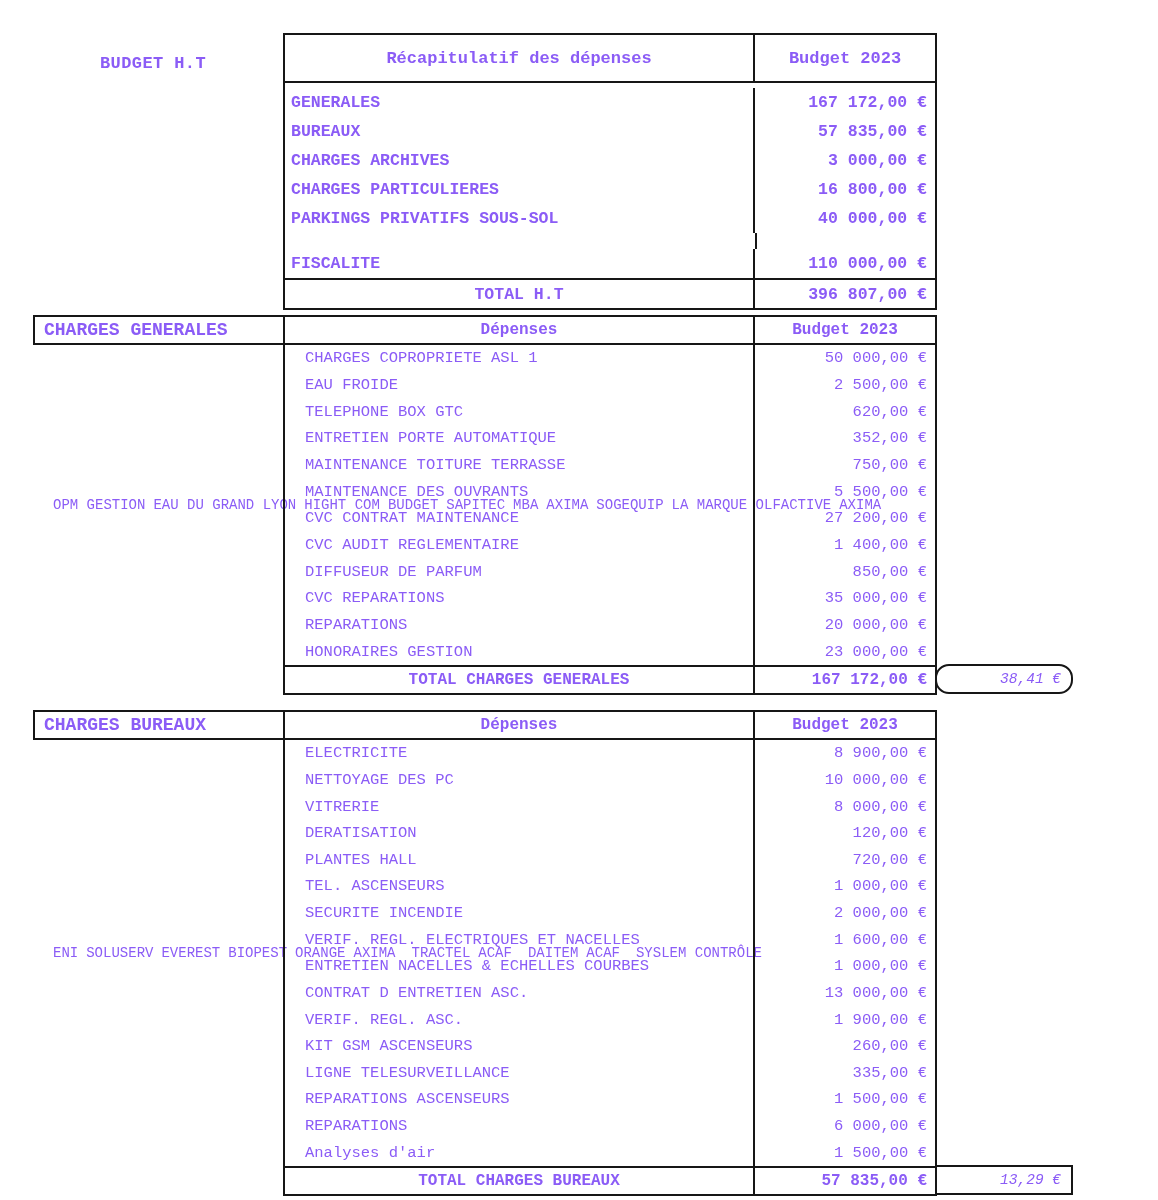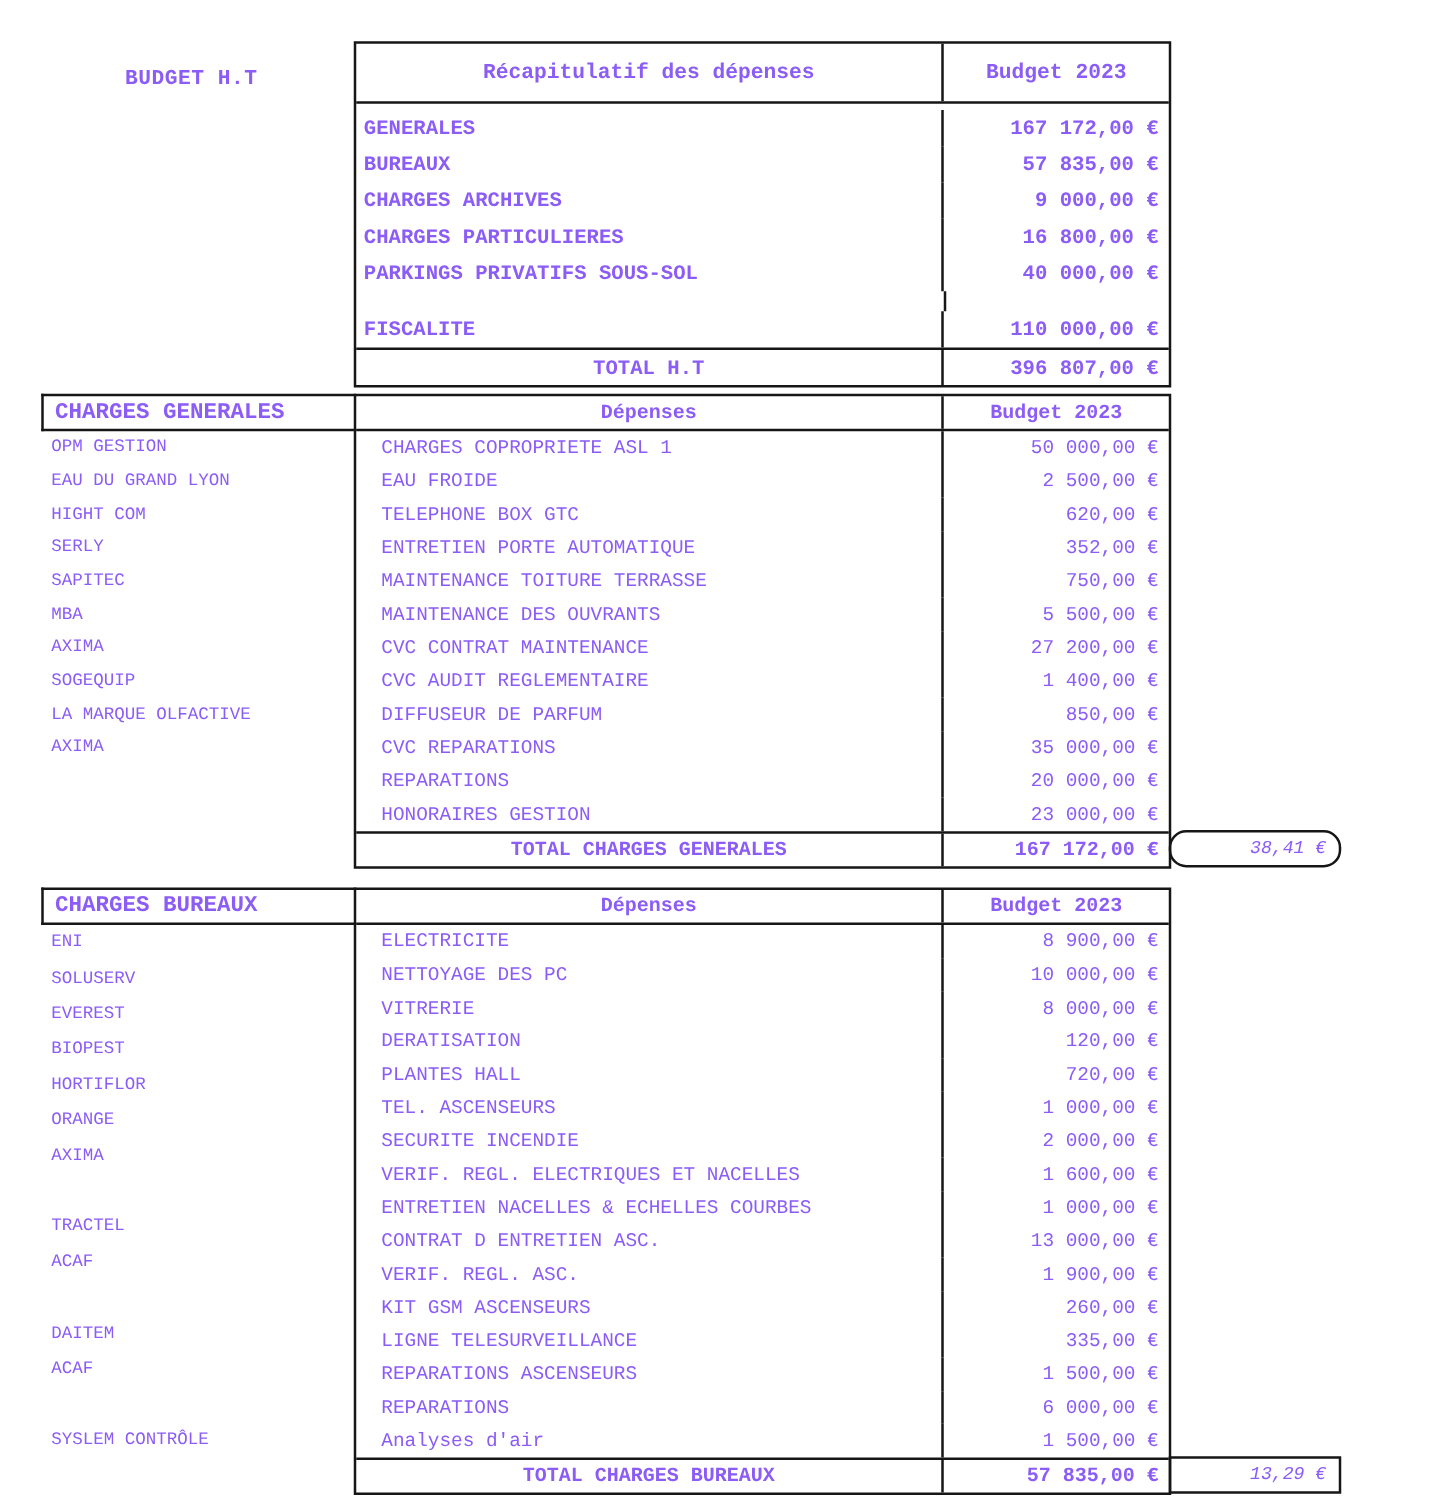--- a/index.html
+++ b/index.html
@@ -40,22 +40,22 @@
   .recap-total .val{flex:1;display:flex;align-items:center;justify-content:flex-end;
     font-weight:bold;font-size:16.5px;}
   
   .section{position:absolute;left:33px;width:1045px;}
   .vendor-head{
     position:absolute;left:0;top:0;width:252px;height:30px;box-sizing:border-box;
     border:2px solid #161616;border-right:none;
     display:flex;align-items:center;padding-left:9px;
     font-weight:bold;font-size:18px;
   }
-  .vendor-list{position:absolute;left:0;top:30px;width:250px;
-    display:flex;flex-direction:column;}
+  .vendor-list{position:absolute;left:12px;top:30px;width:250px;
+    display:flex;}
   .vendor-row{flex:1;display:flex;align-items:center;padding-left:8px;
     font-size:14px;white-space:nowrap;}
   .main-table{
     position:absolute;left:250px;top:0;width:654px;box-sizing:border-box;
     border:2px solid #161616;
   }
   .main-header{display:flex;height:26px;border-bottom:2px solid #161616;}
   .main-header .dep{width:470px;border-right:2px solid #161616;
     display:flex;align-items:center;justify-content:center;
     font-weight:bold;font-size:16px;}
@@ -105,21 +105,21 @@
       <div class="recap-row">
         <div class="cell lab">GENERALES</div>
         <div class="cell val num">167 172,00 €</div>
       </div>
       <div class="recap-row">
         <div class="cell lab">BUREAUX</div>
         <div class="cell val num">57 835,00 €</div>
       </div>
       <div class="recap-row">
         <div class="cell lab">CHARGES ARCHIVES</div>
-        <div class="cell val num">9 000,00 €</div>
+        <div class="cell val num">3 000,00 €</div>
       </div>
       <div class="recap-row">
         <div class="cell lab">CHARGES PARTICULIERES</div>
         <div class="cell val num">16 800,00 €</div>
       </div>
       <div class="recap-row">
         <div class="cell lab">PARKINGS PRIVATIFS SOUS-SOL</div>
         <div class="cell val num">40 000,00 €</div>
       </div>
       <div class="recap-spacer">
@@ -135,21 +135,21 @@
       <div class="cell val num">396 807,00 €</div>
     </div>
   </div>
 
   <div class="section" id="section-generales">
     <div class="vendor-head">CHARGES GENERALES</div>
     <div class="vendor-list">
       <div class="vendor-row">OPM GESTION</div>
       <div class="vendor-row">EAU DU GRAND LYON</div>
       <div class="vendor-row">HIGHT COM</div>
-      <div class="vendor-row">SERLY</div>
+      <div class="vendor-row">BUDGET</div>
       <div class="vendor-row">SAPITEC</div>
       <div class="vendor-row">MBA</div>
       <div class="vendor-row">AXIMA</div>
       <div class="vendor-row">SOGEQUIP</div>
       <div class="vendor-row">LA MARQUE OLFACTIVE</div>
       <div class="vendor-row">AXIMA</div>
       <div class="vendor-row"></div>
       <div class="vendor-row"></div>
     </div>
     <div class="main-table">
@@ -215,21 +215,20 @@
     <div class="ratio-box">38,41 €</div>
   </div>
 
   <div class="section" id="section-bureaux">
     <div class="vendor-head">CHARGES BUREAUX</div>
     <div class="vendor-list">
       <div class="vendor-row">ENI</div>
       <div class="vendor-row">SOLUSERV</div>
       <div class="vendor-row">EVEREST</div>
       <div class="vendor-row">BIOPEST</div>
-      <div class="vendor-row">HORTIFLOR</div>
       <div class="vendor-row">ORANGE</div>
       <div class="vendor-row">AXIMA</div>
       <div class="vendor-row"></div>
       <div class="vendor-row">TRACTEL</div>
       <div class="vendor-row">ACAF</div>
       <div class="vendor-row"></div>
       <div class="vendor-row">DAITEM</div>
       <div class="vendor-row">ACAF</div>
       <div class="vendor-row"></div>
       <div class="vendor-row">SYSLEM CONTRÔLE</div>

